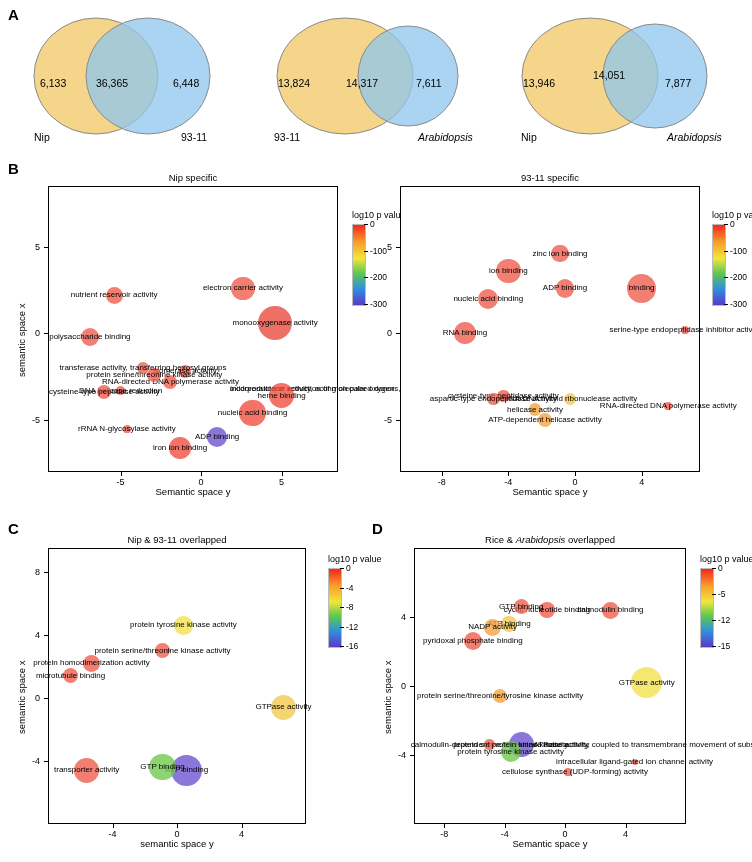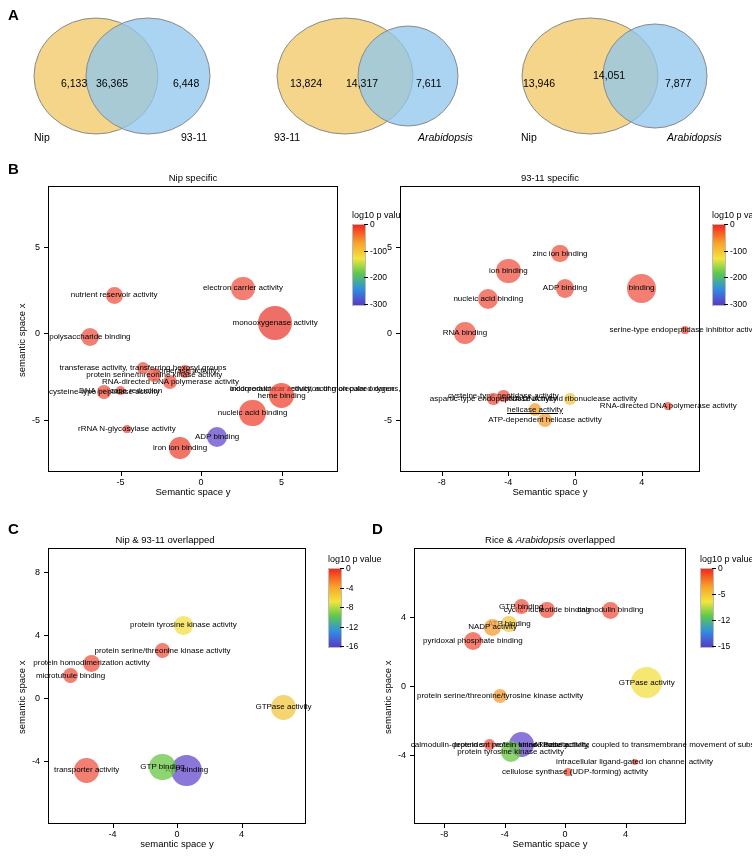--- a/index.html
+++ b/index.html
@@ -26,33 +26,33 @@
 </head>
 <body>
 
 <div class="panel-letter" style="left:8px;top:6px;">A</div>
 
 <div class="venn-wrap" style="left:18px;top:14px;width:220px;height:130px;">
   <svg width="220" height="130">
     <ellipse cx="78" cy="62" rx="62" ry="58" fill="#f4d58a" stroke="#8a8a8a" stroke-width="1"></ellipse>
     <ellipse cx="130" cy="62" rx="62" ry="58" fill="#8fc6ee" fill-opacity="0.75" stroke="#8a8a8a" stroke-width="1"></ellipse>
   </svg>
-  <div class="venn-num" style="left:22px;top:63px;margin-left:21px;">6,133</div>
+  <div class="venn-num" style="left:22px;top:63px;">6,133</div>
   <div class="venn-num" style="left:78px;top:63px;">36,365</div>
   <div class="venn-num" style="left:155px;top:63px;">6,448</div>
   <div class="venn-label" style="left:16px;top:117px;">Nip</div>
   <div class="venn-label" style="left:163px;top:117px;">93-11</div>
 </div>
 
 <div class="venn-wrap" style="left:260px;top:14px;width:225px;height:130px;">
   <svg width="225" height="130">
     <ellipse cx="85" cy="62" rx="68" ry="58" fill="#f4d58a" stroke="#8a8a8a" stroke-width="1"></ellipse>
     <ellipse cx="148" cy="62" rx="50" ry="50" fill="#8fc6ee" fill-opacity="0.75" stroke="#8a8a8a" stroke-width="1"></ellipse>
   </svg>
-  <div class="venn-num" style="left:18px;top:63px;padding-left:12px;">13,824</div>
+  <div class="venn-num" style="left:18px;top:63px;">13,824</div>
   <div class="venn-num" style="left:86px;top:63px;">14,317</div>
   <div class="venn-num" style="left:156px;top:63px;">7,611</div>
   <div class="venn-label" style="left:14px;top:117px;">93-11</div>
   <div class="venn-label italic" style="left:158px;top:117px;">Arabidopsis</div>
 </div>
 
 <div class="venn-wrap" style="left:505px;top:14px;width:230px;height:130px;">
   <svg width="230" height="130">
     <ellipse cx="85" cy="62" rx="68" ry="58" fill="#f4d58a" stroke="#8a8a8a" stroke-width="1"></ellipse>
     <ellipse cx="150" cy="62" rx="52" ry="52" fill="#8fc6ee" fill-opacity="0.75" stroke="#8a8a8a" stroke-width="1"></ellipse>
@@ -152,21 +152,21 @@
     <div class="blabel ctr" style="left: 641.667px; top: 283.267px;">binding</div>
     <div class="bubble" style="left: 563.8px; top: 393px; width: 12.4px; height: 12.4px; background: rgb(242, 200, 74);"></div>
     <div class="blabel ctr" style="left: 570px; top: 394.2px;">RNA-DNA hybrid ribonuclease activity</div>
     <div class="bubble" style="left: 555.7px; top: 278.967px; width: 18.6px; height: 18.6px; background: rgb(240, 90, 74);"></div>
     <div class="blabel ctr" style="left: 565px; top: 283.267px;">ADP binding</div>
     <div class="bubble" style="left: 551.475px; top: 245.075px; width: 17.05px; height: 17.05px; background: rgb(240, 90, 74);"></div>
     <div class="blabel ctr" style="left: 560px; top: 248.6px;">zinc ion binding</div>
     <div class="bubble" style="left: 538.025px; top: 413.025px; width: 13.95px; height: 13.95px; background: rgb(245, 162, 60);"></div>
     <div class="blabel ctr" style="left: 545px; top: 415px;">ATP-dependent helicase activity</div>
     <div class="bubble" style="left: 528.8px; top: 403.4px; width: 12.4px; height: 12.4px; background: rgb(245, 162, 60);"></div>
-    <div class="blabel ctr" style="left: 535px; top: 404.6px; text-decoration: underline;">helicase activity</div>
+    <div class="blabel ctr" style="left: 535px; top: 404.6px;">helicase activity</div>
     <div class="bubble" style="left: 497.133px; top: 389.533px; width: 12.4px; height: 12.4px; background: rgb(240, 90, 74);"></div>
     <div class="blabel ctr" style="left: 503.333px; top: 390.733px;">cysteine-type peptidase activity</div>
     <div class="bubble" style="left: 487.133px; top: 393px; width: 12.4px; height: 12.4px; background: rgb(240, 90, 74);"></div>
     <div class="blabel ctr" style="left: 493.333px; top: 394.2px;">aspartic-type endopeptidase activity</div>
     <div class="bubble" style="left: 495.933px; top: 258.533px; width: 24.8px; height: 24.8px; background: rgb(240, 90, 74);"></div>
     <div class="blabel ctr" style="left: 508.333px; top: 265.933px;">ion binding</div>
     <div class="bubble" style="left: 478.258px; top: 288.592px; width: 20.15px; height: 20.15px; background: rgb(240, 90, 74);"></div>
     <div class="blabel ctr" style="left: 488.333px; top: 293.667px;">nucleic acid binding</div>
     <div class="bubble" style="left: 454.15px; top: 322.483px; width: 21.7px; height: 21.7px; background: rgb(240, 90, 74);"></div>
     <div class="blabel ctr" style="left: 465px; top: 328.333px;">RNA binding</div>
@@ -177,21 +177,21 @@
     <div class="legend-tickline" style="left: 724px; top: 250.667px;"></div>
     <div class="legend-tick" style="left: 730px; top: 250.667px; transform: translateY(-50%);">-100</div>
     <div class="legend-tickline" style="left: 724px; top: 277.333px;"></div>
     <div class="legend-tick" style="left: 730px; top: 277.333px; transform: translateY(-50%);">-200</div>
     <div class="legend-tickline" style="left: 724px; top: 304px;"></div>
     <div class="legend-tick" style="left: 730px; top: 304px; transform: translateY(-50%);">-300</div>
   </div>
 
 <div class="panel-letter" style="left:8px;top:520px;">C</div>
 <div id="chart-2">
-    <div class="plot-title" style="left: 36px; top: 534px; width: 258px;">Nip &amp; 93-11 overlapped</div>
+    <div class="plot-title" style="left: 48px; top: 534px; width: 258px;">Nip &amp; 93-11 overlapped</div>
     <div class="plotbox" style="left: 48px; top: 548px; width: 258px; height: 276px;"></div>
     <div class="tickmark" style="left: 112.5px; top: 824px; width: 1px; height: 4px;"></div>
     <div class="tick" style="left: 112.5px; top: 829px; transform: translateX(-50%);">-4</div>
     <div class="tickmark" style="left: 177px; top: 824px; width: 1px; height: 4px;"></div>
     <div class="tick" style="left: 177px; top: 829px; transform: translateX(-50%);">0</div>
     <div class="tickmark" style="left: 241.5px; top: 824px; width: 1px; height: 4px;"></div>
     <div class="tick" style="left: 241.5px; top: 829px; transform: translateX(-50%);">4</div>
     <div class="tickmark" style="left: 44px; top: 760.914px; width: 4px; height: 1px;"></div>
     <div class="tick" style="left: 40px; top: 760.914px; transform: translate(-100%, -50%);">-4</div>
     <div class="tickmark" style="left: 44px; top: 697.829px; width: 4px; height: 1px;"></div>

